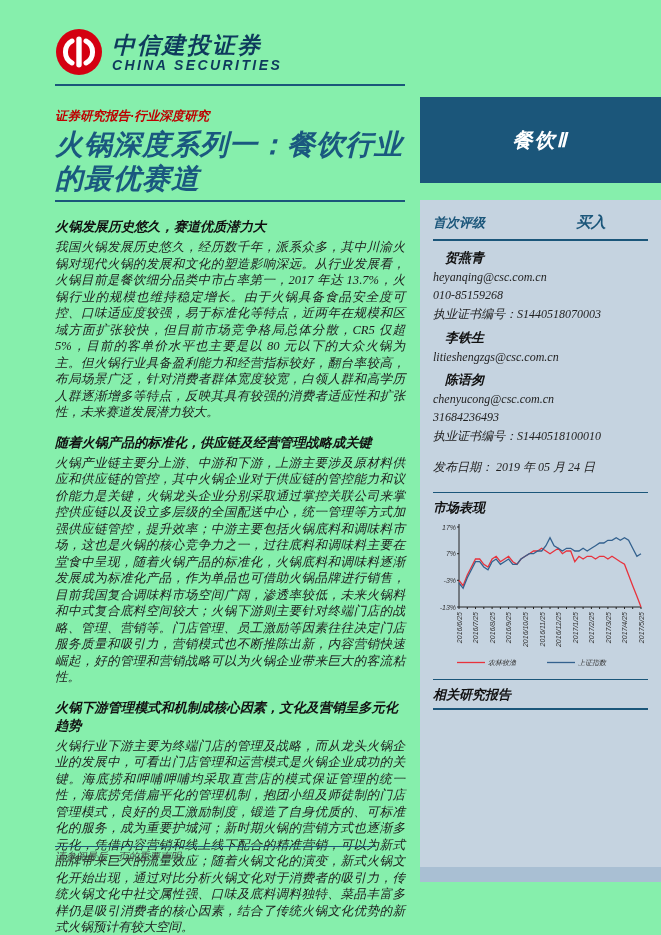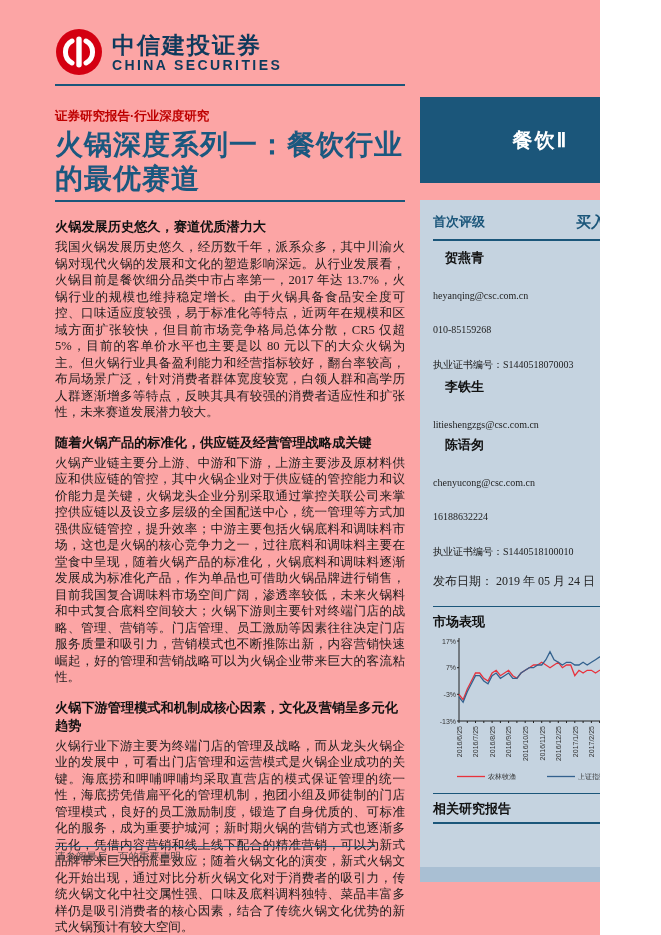--- a/index.html
+++ b/index.html
@@ -1,18 +1,18 @@
 <!DOCTYPE html>
 <html><head>
 <meta charset="utf-8">
 <style>
   * { margin:0; padding:0; box-sizing:border-box; }
   html,body { background:#ffffff; }
   body { font-family:"Liberation Sans", sans-serif; }
-  .page { position:relative; width:600px; height:935px; background:#fca5a5; overflow:hidden; }
+  .page { position:relative; width:661px; height:935px; background:#86efac; overflow:hidden;font-style:italic; }
 
   
   .left-col { position:absolute; left:55px; top:28px; width:350px; }
   .brand-row { display:flex; align-items:center; gap:9px; }
   .brand-cn { font-size:23px; font-weight:bold; color:#0e3a5c; letter-spacing:2px; line-height:26px; }
   .brand-en { font-size:14px; font-weight:bold; color:#0e3a5c; letter-spacing:2.4px; line-height:14px; }
   .rule-thick { border-top:2.5px solid #1b567a; margin-top:8px; }
   .report-type { margin-top:22px; font-size:12.5px; font-weight:bold; color:#be0000; }
   .title { margin-top:3px; font-size:28px; line-height:34px; font-weight:bold; color:#1a587f; letter-spacing:1px; }
   .rule-title { border-top:2px solid #1b567a; margin-top:4px; margin-bottom:16px; }
@@ -23,27 +23,27 @@
   .risk { margin-top:14px; font-size:12.6px; line-height:16.5px; color:#1c1c1c; text-align:justify;
           font-family:"Liberation Serif", serif; }
 
   
   .sidebar { position:absolute; left:420px; top:97px; width:241px; }
   .industry-box { height:86px; background:#1b567a; color:#fff; display:flex; align-items:center;
                   justify-content:center; font-size:20px; font-weight:bold; letter-spacing:2px; }
   .panel { margin-top:17px; background:#c5d3e0; height:667px; position:relative; padding:13px 13px 0 13px; }
   .strip { position:absolute; left:0; top:667px; width:100%; height:15px; background:#a9bfd3; }
 
-  .rating-row { display:flex; justify-content:space-between; align-items:flex-start; padding-right:42px; }
+  .rating-row { display:flex; justify-content:space-between; align-items:center; padding-right:42px; }
   .rating-label { font-size:13px; font-weight:bold; color:#1b567a; }
   .rating-value { font-size:15px; font-weight:bold; color:#1b567a; }
   .divider { border-top:2px solid #1b567a; margin:7px 0 8px; }
   .thin-rule { border-top:1px solid #1b567a; margin-top:16px; }
   .analyst-name { font-size:13px; font-weight:bold; color:#111; margin-top:6px;margin-left:12px; }
-  .analyst-line { font-size:10px; color:#222; margin-top:23px; font-family:"Liberation Serif", serif; }
+  .analyst-line { font-size:12px; color:#222; margin-top:3px; font-family:"Liberation Serif", serif; }
   .publish { margin-top:14px; font-size:12px; color:#222; font-family:"Liberation Serif", serif; }
   .side-sec-title { font-size:13px; font-weight:bold; color:#111; margin:6px 0 4px; }
   .rule-under { border-top:2px solid #1b567a; margin:2px 0 0; }
   .chart-wrap { margin-top:2px; }
   .ct { font-size:7px; fill:#333; font-family:"Liberation Sans", sans-serif; }
   .ax { stroke:#222; stroke-width:1; }
 
   
   .footer { position:absolute; left:55px; top:846px; width:320px; }
   .footer-rule { border-top:1.5px solid #1b567a; }
@@ -107,21 +107,21 @@
       </div>
 
       <div>
         <div class="analyst-name">李铁生</div>
         <div class="analyst-line">litieshengzgs@csc.com.cn</div>
       </div>
 
       <div>
         <div class="analyst-name">陈语匆</div>
         <div class="analyst-line">chenyucong@csc.com.cn</div>
-        <div class="analyst-line">16188632224</div>
+        <div class="analyst-line">31684236493</div>
         <div class="analyst-line"><span>执业证书编号：</span><span>S1440518100010</span></div>
       </div>
 
       <div class="publish"><span>发布日期：</span> <span>2019 年 05 月 24 日</span></div>
 
       <div class="thin-rule"></div>
       <div class="side-sec-title">市场表现</div>
 
       <div class="chart-wrap">
         <svg id="market-chart" width="214" height="150" viewBox="0 0 214 150">

